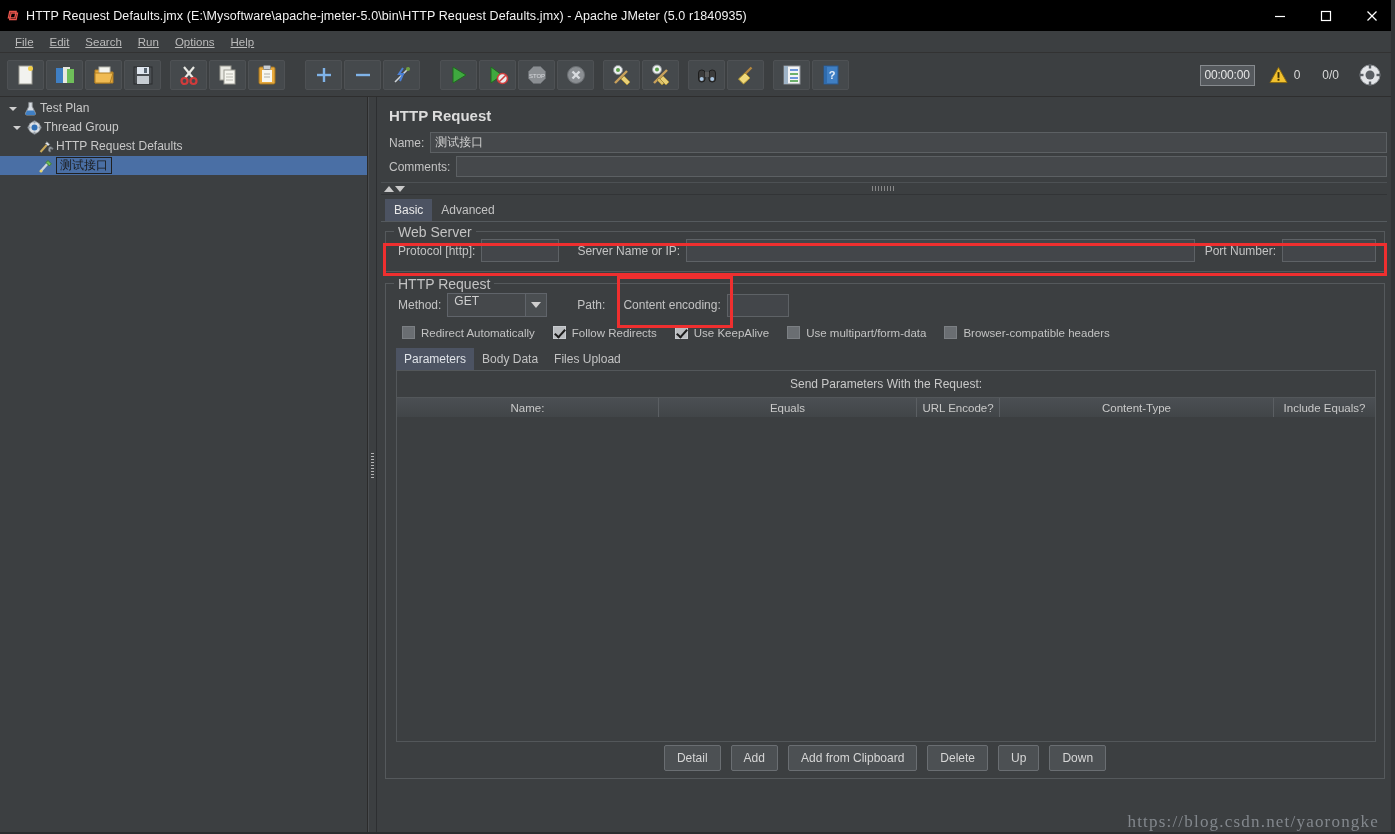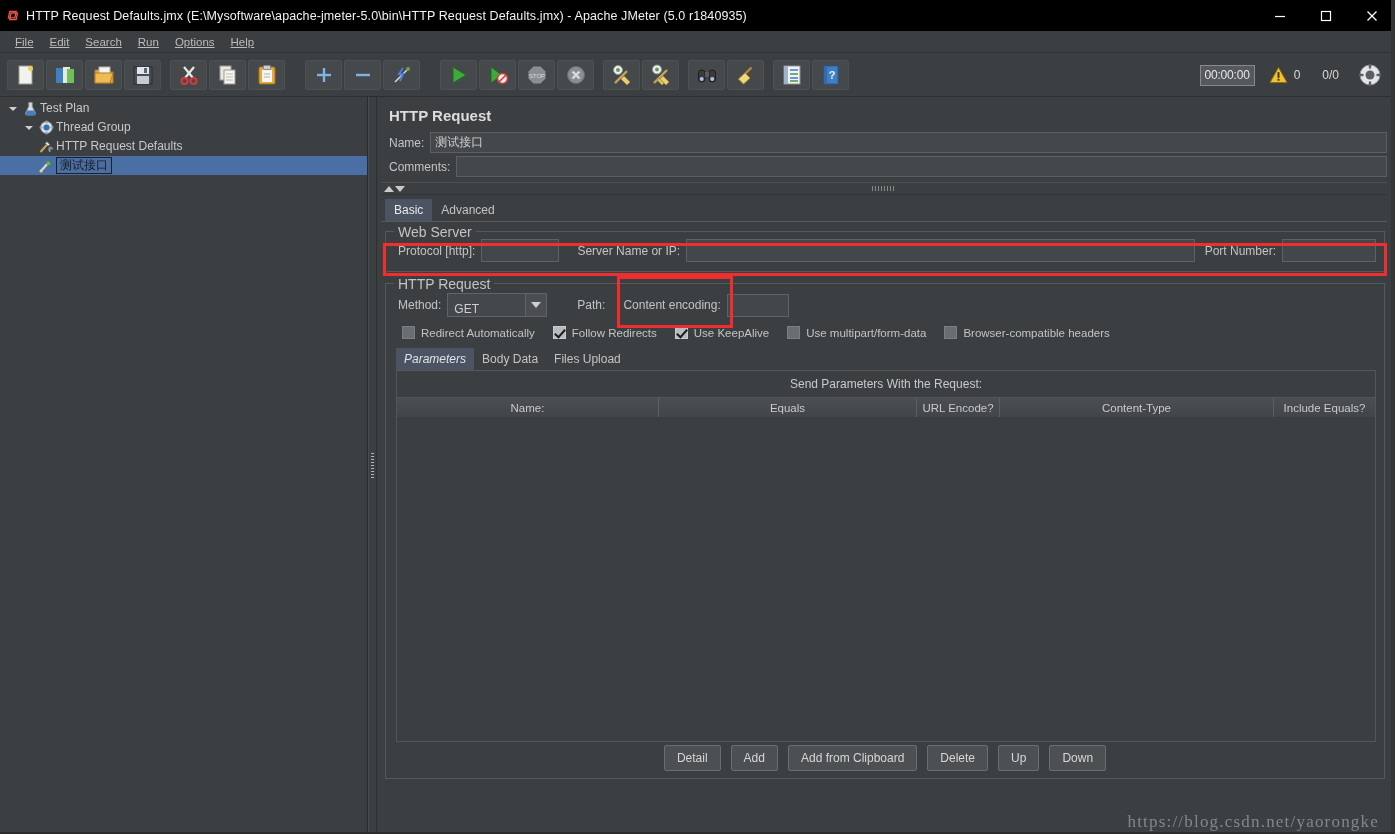--- a/index.html
+++ b/index.html
@@ -132,21 +132,21 @@
     width: 0; height: 0;
     border-left: 4.5px solid #cfcfcf;
     border-top: 4px solid transparent;
     border-bottom: 4px solid transparent;
     transform: rotate(90deg);
     display:block;
   }
   .ticon { width: 20px; flex:0 0 20px; display:flex; align-items:center; justify-content:center; }
   .tree-label { color:#c8c8c8; font-size:12px; line-height: 15px; }
   .indent1 { padding-left: 6px; }
-  .indent2 { padding-left: 22px; }
+  .indent2 { padding-left: 10px; }
   .indent3 { padding-left: 36px; }
 
   
   .splitter {
     width: 9px; flex: 0 0 9px;
     background: #3c3f41;
     border-left: 1px solid #4a4d50;
     border-right: 1px solid #2d2f31;
     display:flex; align-items:center; justify-content:center;
     cursor: col-resize;
@@ -246,21 +246,21 @@
     border: 1px solid #5e6266;
     color: #cfcfcf; font-size: 12px;
     padding: 0 5px; line-height: 21px;
     overflow:hidden; white-space:nowrap;
   }
 
   .combo {
     height: 24px; width: 100px;
     background: #45484b;
     border: 1px solid #60646a;
-    display:flex; align-items:flex-end;
+    display:flex; align-items:flex-start;
     color:#cfcfcf; font-size:12px;
     position: relative;
   }
   .combo .cval { padding-left:6px; flex:1 1 auto; }
   .combo .carrow {
     width: 21px; height: 22px;
     border-left: 1px solid #60646a;
     background: #4a4e51;
     display:flex; align-items:center; justify-content:center;
   }
@@ -288,21 +288,21 @@
     transform: rotate(42deg);
   }
   .cbx label { font-size: 11.5px; color:#c3c3c3; white-space:nowrap; }
 
   
   .ptabs { display:flex; align-items:flex-end; margin: 7px 0 0 4px; }
   .ptab {
     font-size: 12px; color:#c3c3c3;
     padding: 4px 8px; cursor:default;
   }
-  .ptab.active { background:#4c5362; color:#dfe3e8;font-style:italic; }
+  .ptab.active { background:#4c5362; color:#dfe3e8; }
 
   
   .table-wrap {
     flex: 1 1 auto; min-height: 0;
     margin: 0 2px 0 4px;
     border: 1px solid #53575a;
     background: #3c3f41;
     display:flex; flex-direction:column;
     overflow: hidden;
   }

